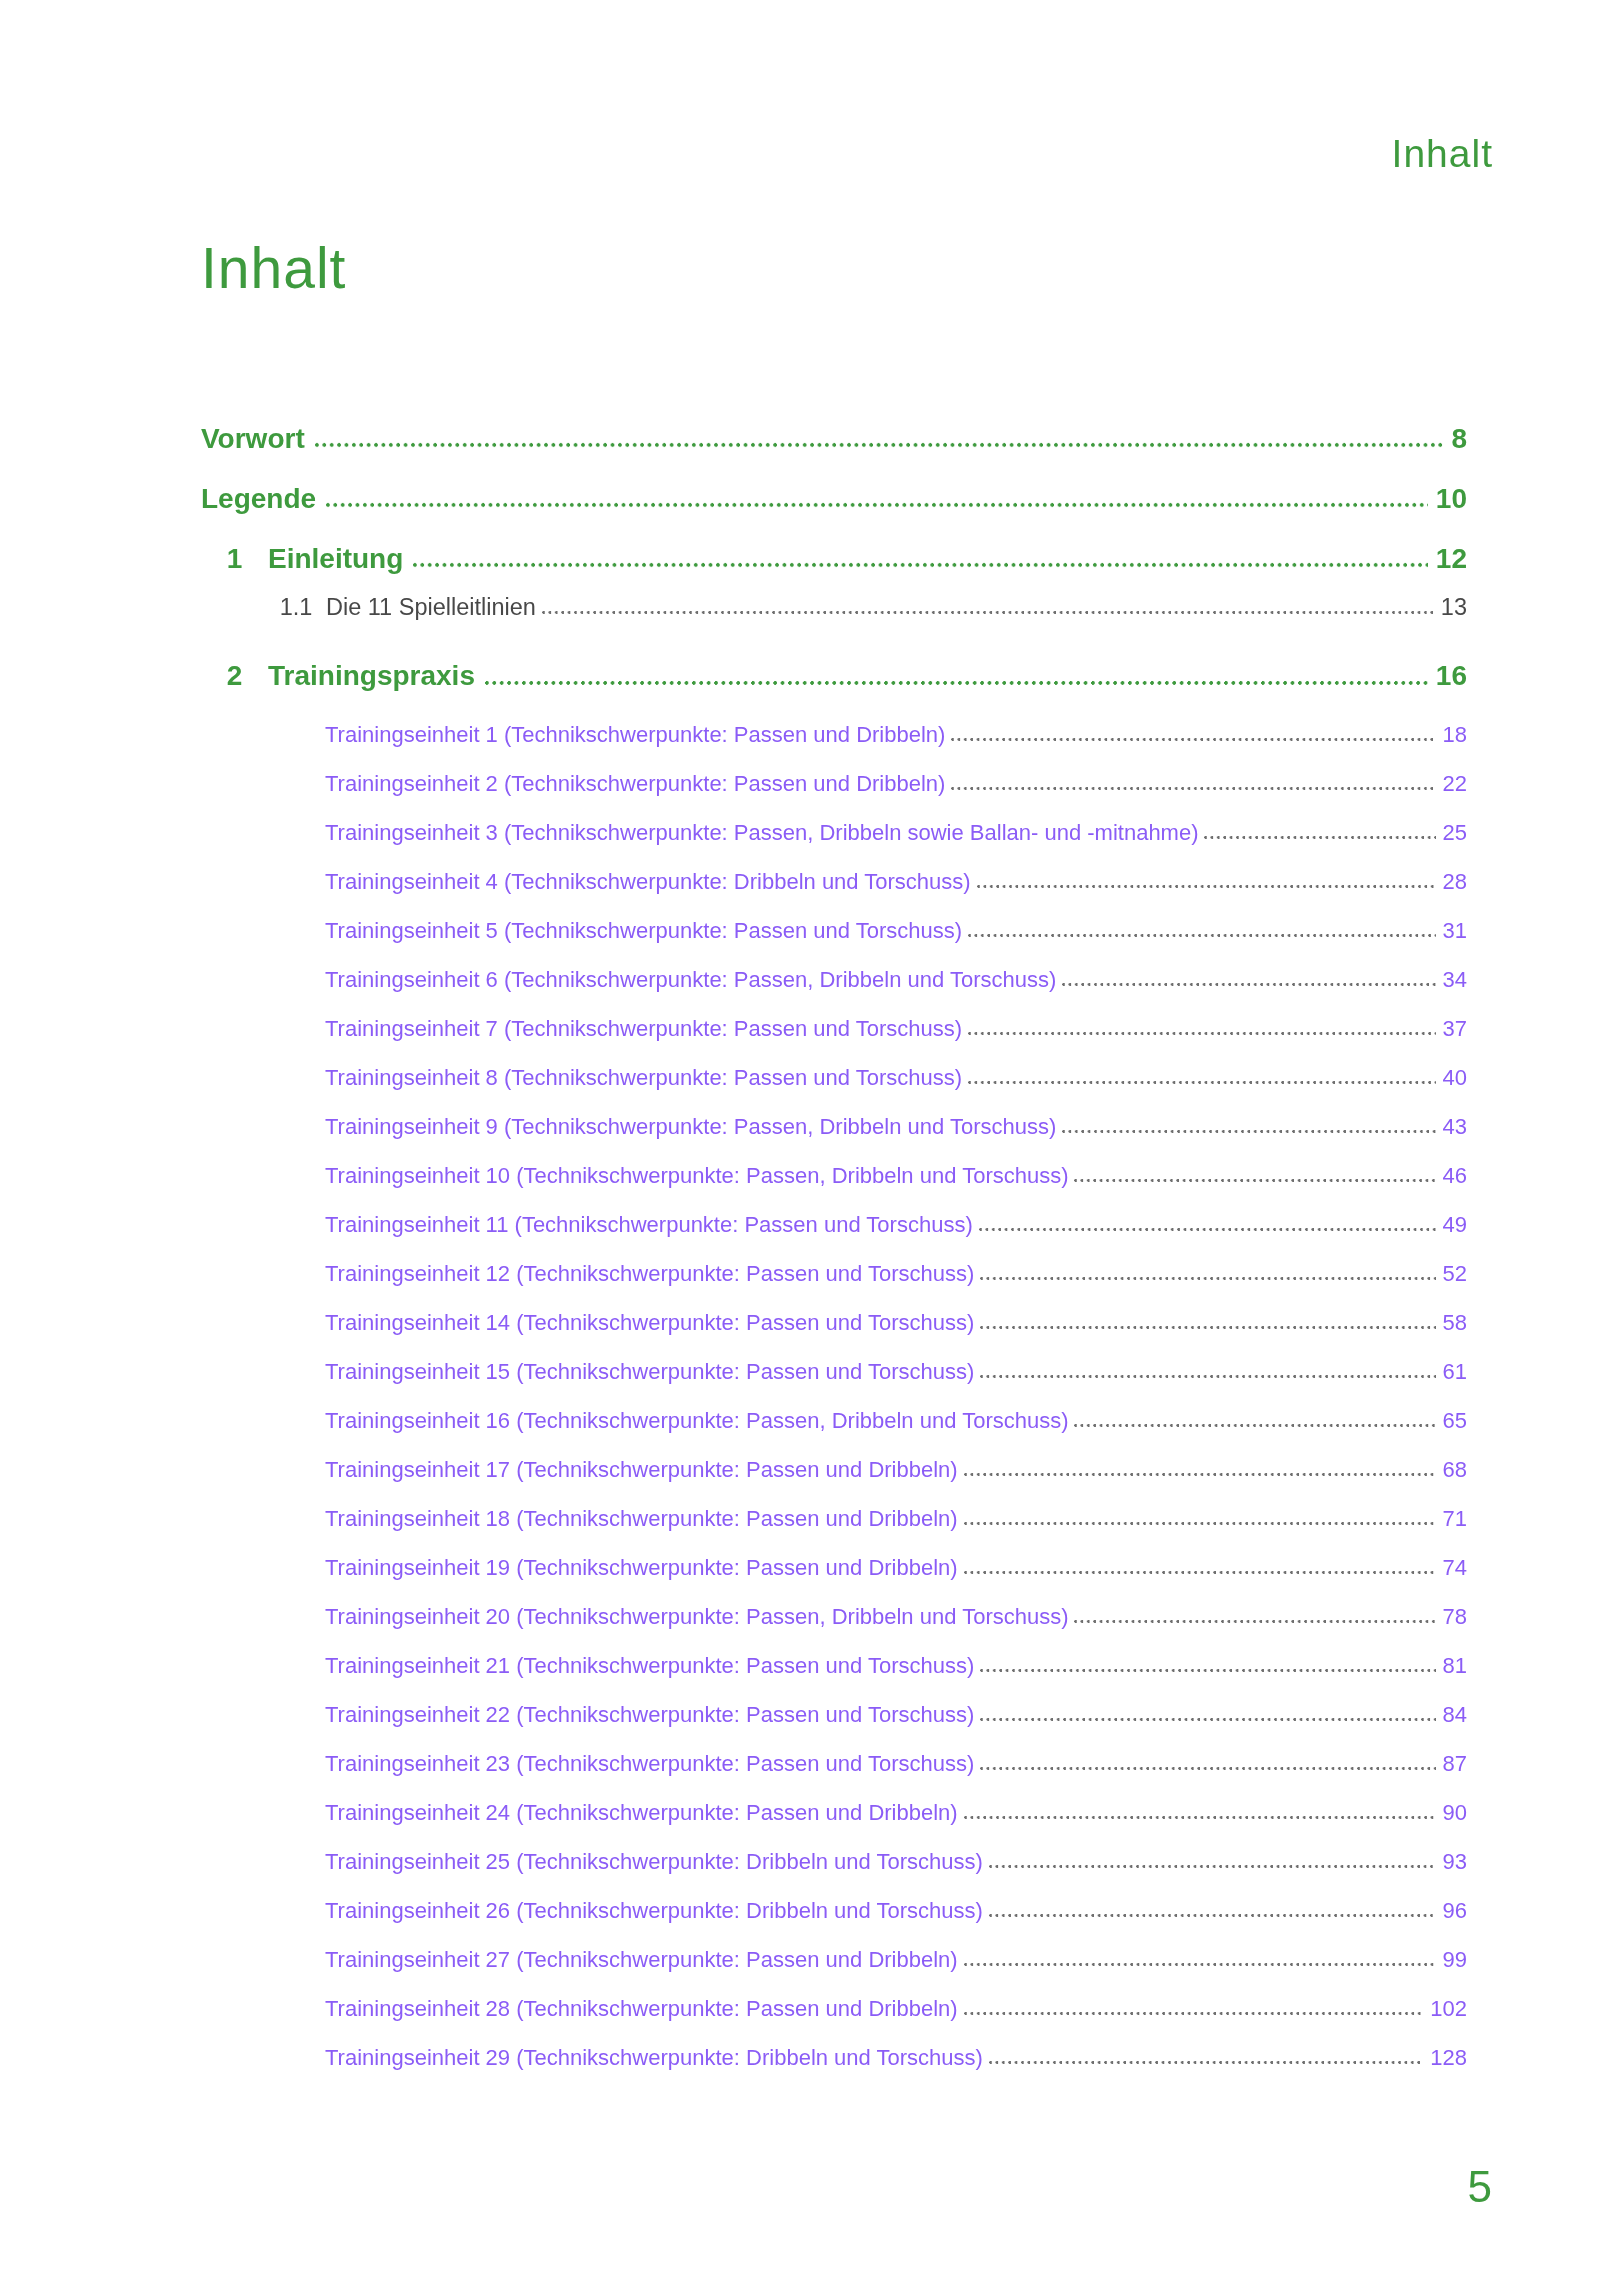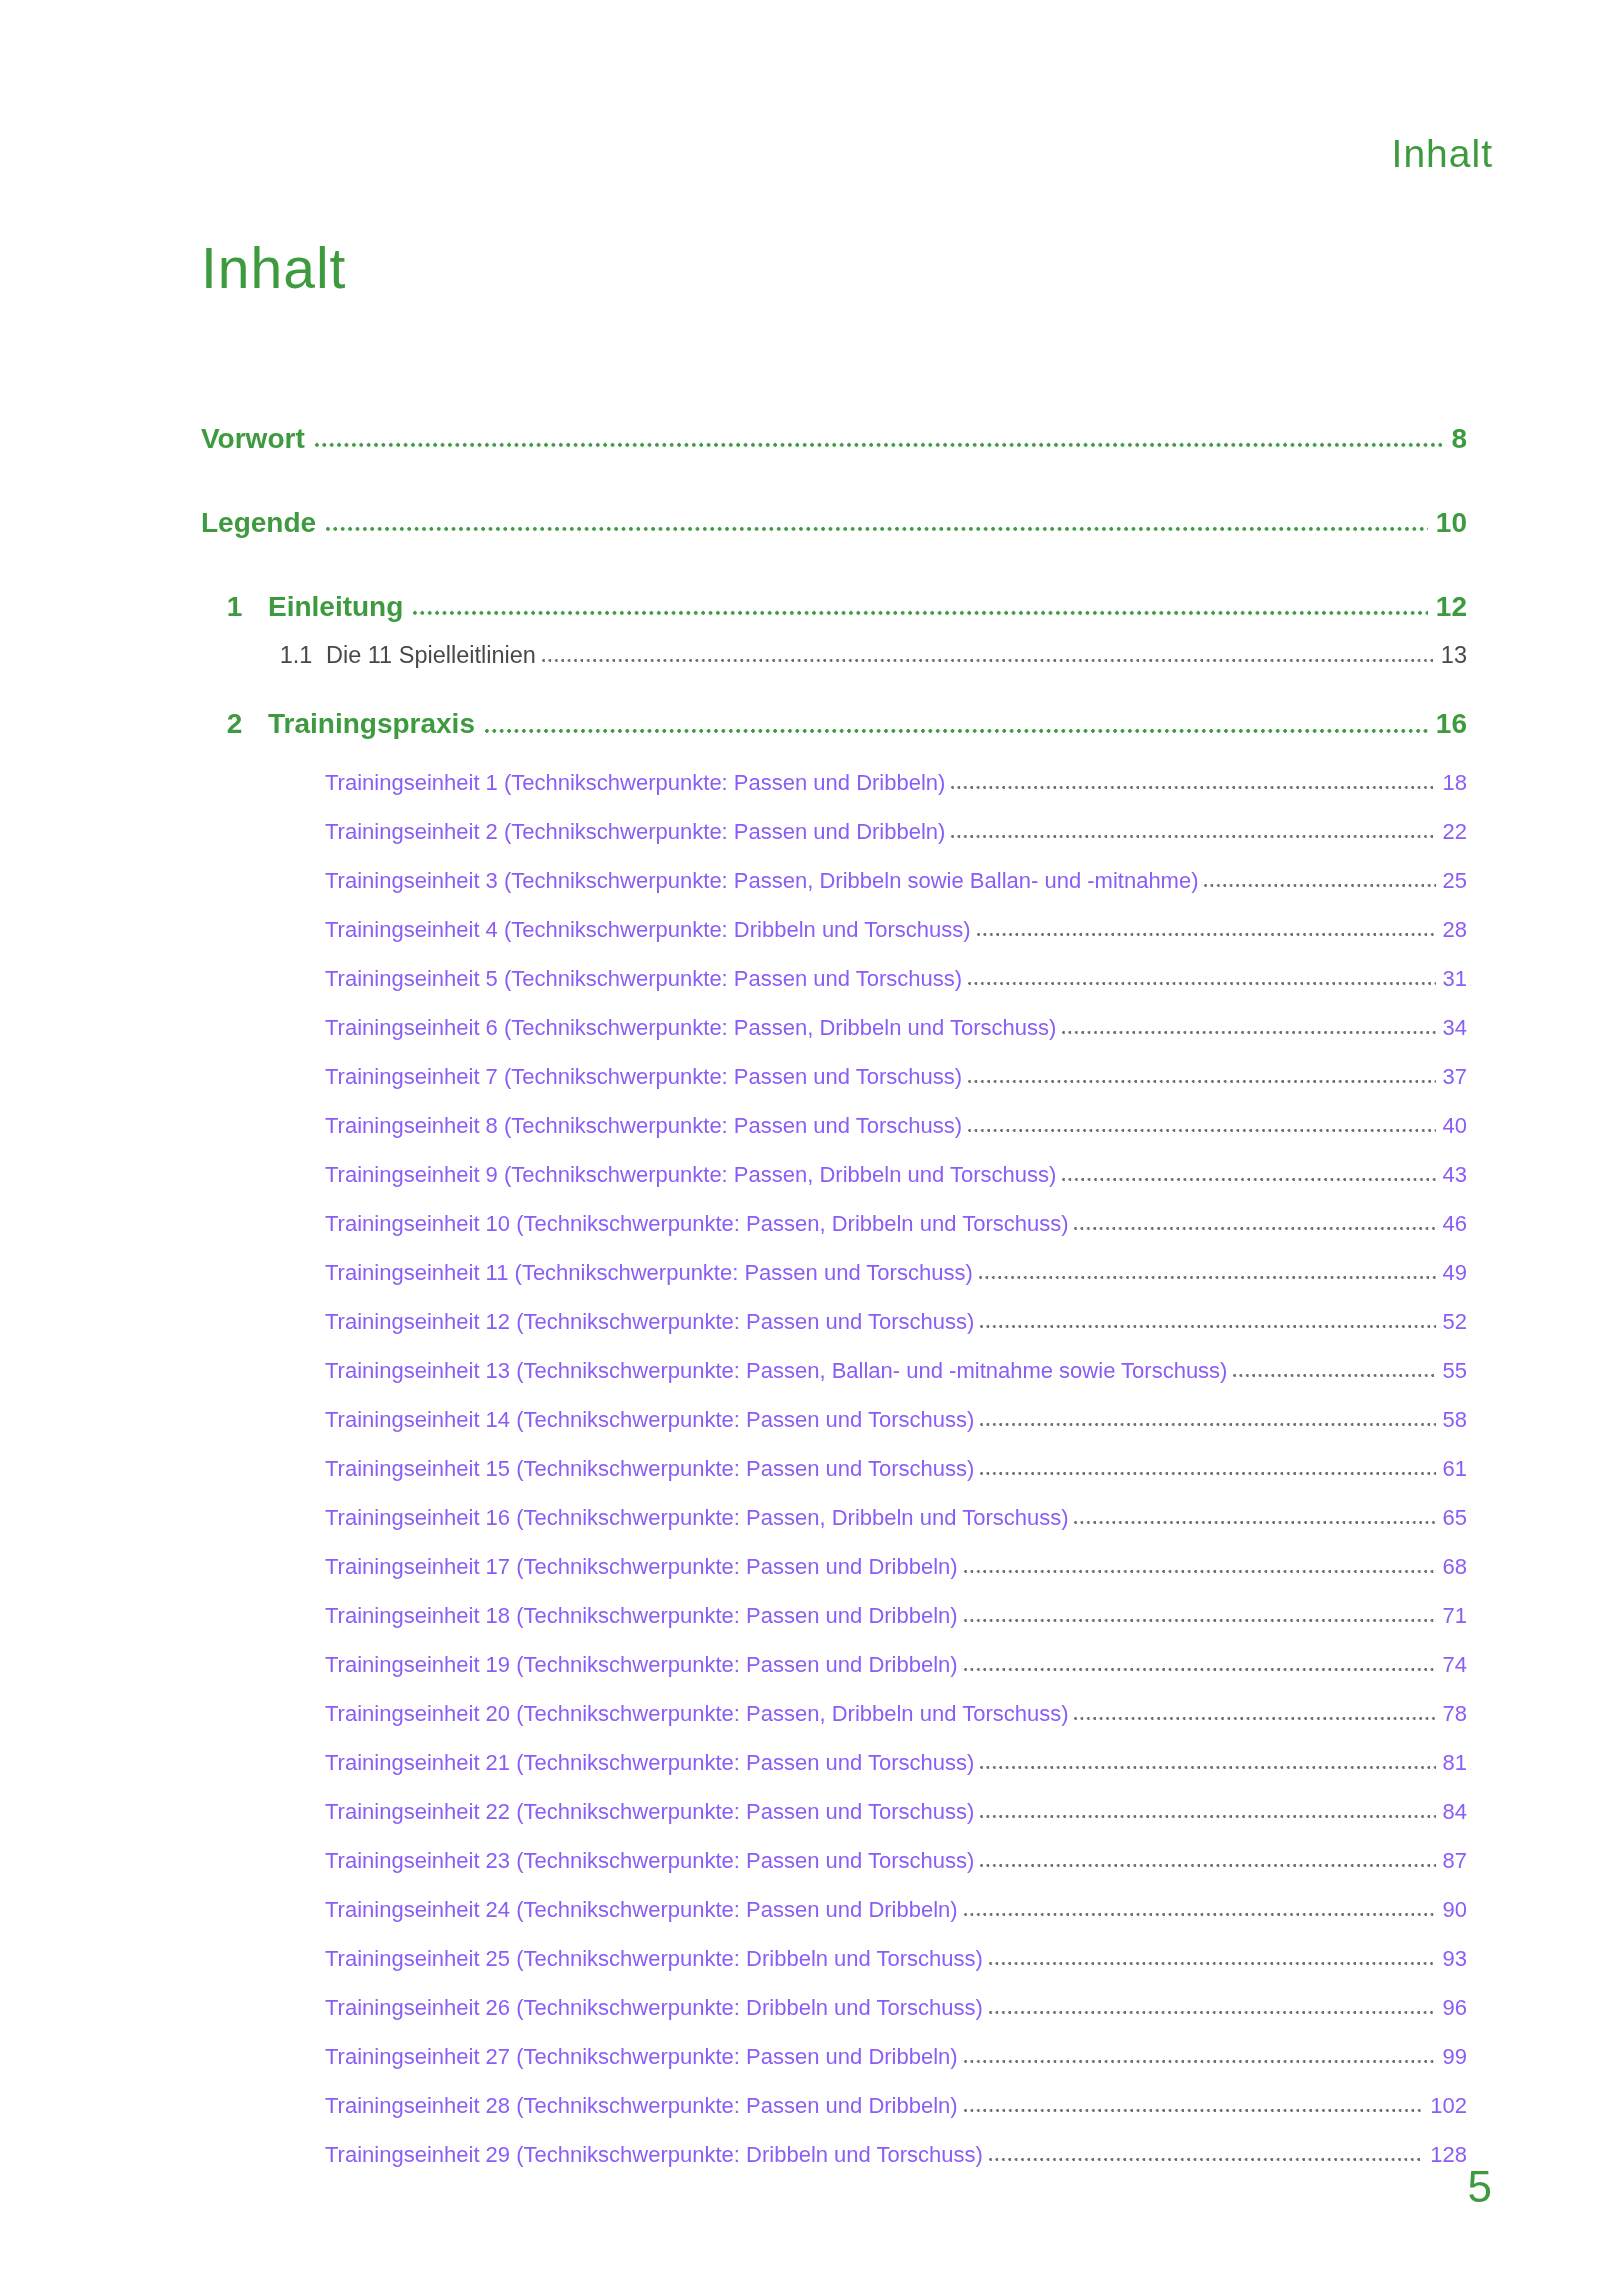--- a/index.html
+++ b/index.html
@@ -38,21 +38,21 @@
   }
   .row { display: flex; align-items: baseline; text-align: center; }
   .row .num { flex: none; }
   .row .page-num { flex: none; }
   .row.main {
     height: 45px;
     line-height: 45px;
     font-size: 28px;
     font-weight: bold;
     color: var(--green);
-    margin-top: 39px;
+    margin-top: 15px;
   }
   .row.main:first-child { margin-top: 0; }
   .row.main .num { width: 67px; }
   .row.sub {
     height: 39px;
     line-height: 39px;
     font-size: 23.5px;
     font-weight: normal;
     color: #484848;
     margin-top: 6.9px;
@@ -186,25 +186,20 @@
         <span class="label">Trainingseinheit 11 (Technikschwerpunkte: Passen und Torschuss)</span>
         <span class="dots"></span>
         <span class="page-num">49</span>
       </div>
       <div class="row entry">
         <span class="label">Trainingseinheit 12 (Technikschwerpunkte: Passen und Torschuss)</span>
         <span class="dots"></span>
         <span class="page-num">52</span>
       </div>
       <div class="row entry">
-        <span class="label">Trainingseinheit 13 (Technikschwerpunkte: Passen, Ballan- und -mitnahme sowie Torschuss)</span>
-        <span class="dots"></span>
-        <span class="page-num">55</span>
-      </div>
-      <div class="row entry">
         <span class="label">Trainingseinheit 14 (Technikschwerpunkte: Passen und Torschuss)</span>
         <span class="dots"></span>
         <span class="page-num">58</span>
       </div>
       <div class="row entry">
         <span class="label">Trainingseinheit 15 (Technikschwerpunkte: Passen und Torschuss)</span>
         <span class="dots"></span>
         <span class="page-num">61</span>
       </div>
       <div class="row entry">

